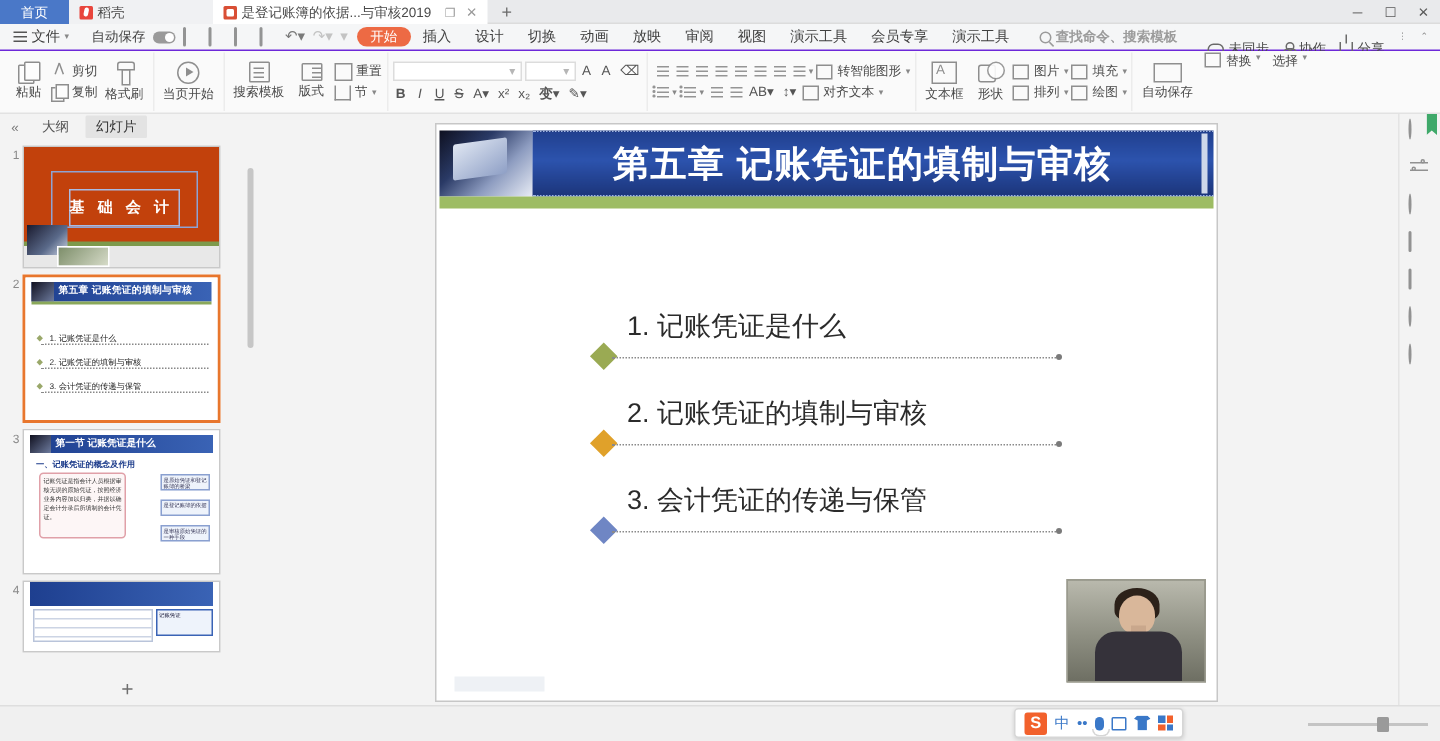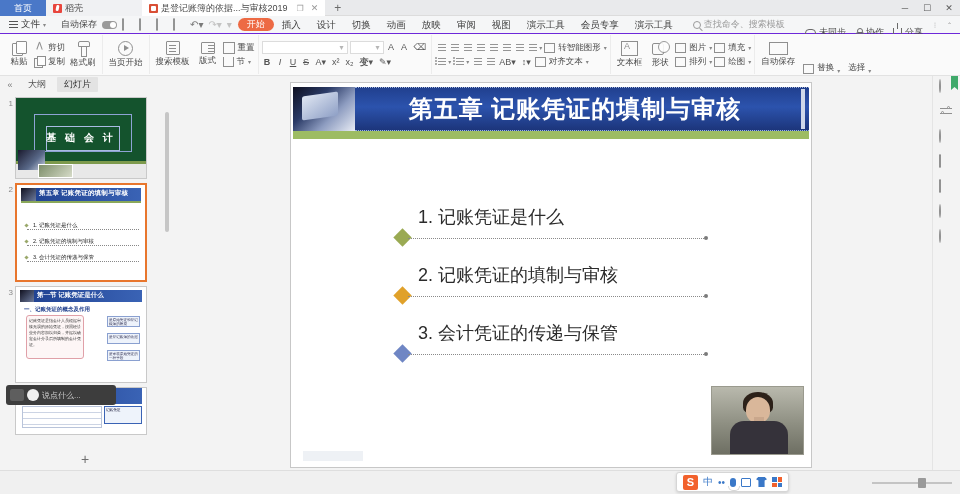--- a/index.html
+++ b/index.html
@@ -50,21 +50,21 @@
   .toggle { width:15px; height:8px; border-radius:4px; background:#9a9a9a; position:relative; display:inline-block; vertical-align:middle;}
   .toggle::after{content:"";position:absolute;right:1px;top:1px;width:6px;height:6px;border-radius:50%;background:#fff;}
   .qicon { width:12px; height:12px; display:inline-block; position:relative; opacity:.72;}
   .qbox { border:1.1px solid #6d6d6d; border-radius:1px; width:10px; height:10px; }
   .undo, .redo { font-size:10px; color:#7a7a7a; }
   .redo { color:#c3c3c3; }
 
   .ribtabs { display:flex; align-items:center; gap:0; margin-left:6px; }
   .ribtab { padding:0 8px; font-size:9.5px; color:#404040; line-height:18px; white-space:nowrap;}
   .ribtab.sel { background:#ed6a44; color:#fff; border-radius:9px; padding:0 9px; line-height:13px; font-size:9px;}
-  .searchbox { margin-left:12px; display:flex; align-items:center; gap:3px; color:#9b9b9b; font-size:9px; }
+  .searchbox { margin-left:12px; display:flex; align-items:center; gap:3px; color:#9b9b9b; font-size:9px;font-weight:bold; }
   .magn { width:8px; height:8px; border:1.1px solid #9b9b9b; border-radius:50%; position:relative; display:inline-block;}
   .magn::after{content:"";position:absolute;right:-3px;bottom:-2px;width:4px;height:1px;background:#9b9b9b;transform:rotate(45deg);}
   .menuright { margin-left:auto; display:flex; align-items:center; gap:9px; padding-right:4px;}
   .mr { display:flex; align-items:center; gap:3px; font-size:9px; color:#4a4a4a;margin-top:16px;}
   .cloud { width:11px; height:8px; border:1.1px solid #6a6a6a; border-radius:4px 4px 3px 3px; display:inline-block;}
   .person { width:8px; height:9px; display:inline-block; position:relative;}
   .person::before{content:"";position:absolute;top:0;left:2px;width:4px;height:4px;border:1.1px solid #6a6a6a;border-radius:50%;}
   .person::after{content:"";position:absolute;bottom:0;left:0;width:8px;height:4px;border:1.1px solid #6a6a6a;border-bottom:none;border-radius:4px 4px 0 0;}
   .shareic { width:9px; height:9px; border:1.1px solid #6a6a6a; border-top:none; display:inline-block; position:relative;}
   .shareic::after{content:"";position:absolute;left:3px;top:-5px;width:1.2px;height:6px;background:#6a6a6a;}
@@ -73,21 +73,21 @@
   .ribbon {
     height:42px; background:#fafafa; border-bottom:1px solid #e2e2e2;
     display:flex; align-items:stretch; padding:1px 3px; position:relative; overflow:hidden;
   }
   .rgroup { display:flex; align-items:stretch; padding:0 3px; border-right:1px solid #ececec; gap:2px;}
   .rgroup:last-child { border-right:none; }
   .rbtn {
     display:flex; flex-direction:column; align-items:center; justify-content:center;
     min-width:26px; padding:1px 3px; font-size:8.5px; color:#4a4a4a; gap:1px; white-space:nowrap;
   }
-  .rbtn.wide { flex-direction:row; align-items:flex-end; gap:3px; padding:0 3px;}
+  .rbtn.wide { flex-direction:row; align-items:flex-start; gap:3px; padding:0 3px;}
   .rcol { display:flex; flex-direction:column; justify-content:center; gap:2px; }
   .rrow { display:flex; align-items:center; gap:3px; font-size:8.5px; color:#4a4a4a; white-space:nowrap;}
   .ico { display:inline-block; position:relative; opacity:.75; }
   .ico-paste { width:14px;height:14px; }
   .ico-paste::before{content:"";position:absolute;left:0;top:2px;width:9px;height:11px;border:1.2px solid #6b6b6b;border-radius:1px;background:#fff;}
   .ico-paste::after{content:"";position:absolute;left:4px;top:0;width:9px;height:11px;border:1.2px solid #6b6b6b;border-radius:1px;background:#fff;}
   .ico-scissor { width:11px;height:11px;}
   .ico-scissor::before,.ico-scissor::after{content:"";position:absolute;top:0;left:5px;width:1.2px;height:8px;background:#6b6b6b;transform-origin:top;}
   .ico-scissor::before{transform:rotate(20deg);} .ico-scissor::after{transform:rotate(-20deg);}
   .ico-copy{width:11px;height:11px;}
@@ -144,21 +144,21 @@
   .lp-tab.on { background:#e3e3e3; color:#333; border-radius:1px;}
   .thumbs { flex:1; overflow:hidden; position:relative; padding:2px 0 0 0;}
   .thumbrow { display:flex; align-items:flex-start; gap:2px; padding:2px 6px 2px 2px; }
   .tnum { width:11px; text-align:right; font-size:8px; color:#8a8a8a; padding-top:2px; flex:0 0 auto;}
   .thumb { width:132px; height:auto; border:1px solid #c9c9c9; background:#fff; position:relative; }
   .thumb.sel { border:2px solid #e8762d; }
   .lp-scroll { position:absolute; right:1px; top:19px; width:4px; height:120px; background:#c6c6c6; border-radius:2px;}
   .lp-foot { height:22px; display:flex; align-items:center; justify-content:center; font-size:14px; color:#6f6f6f;}
 
   
-  .t1 { height:80px; background:#14532d; position:relative; overflow:hidden;}
+  .t1 { height:80px; background:#c2410c; position:relative; overflow:hidden;}
   .t1 .inner { position:absolute; left:18px; top:16px; right:14px; bottom:26px; border:1px solid #8ea3d4;}
   .t1 .inner2 { position:absolute; left:30px; top:28px; right:26px; height:25px; border:1px solid #a9bbe3;}
   .t1 .ttl { position:absolute; left:0; right:0; top:33px; text-align:center; color:#fff; font-size:10px; letter-spacing:3px; font-weight:bold;}
   .t1 .grn { position:absolute; left:0; right:0; bottom:14px; height:3px; background:#7d9a4c;}
   .t1 .wht { position:absolute; left:0; right:0; bottom:0; height:14px; background:#e8e8e8;}
   .t1 .pic { position:absolute; left:2px; bottom:8px; width:27px; height:20px; background:linear-gradient(135deg,#1a1a2e,#5a6a8a 60%,#cfd6e6); }
   .t1 .pic2 { position:absolute; left:22px; bottom:0px; width:35px; height:14px; background:linear-gradient(135deg,#7d8e6a,#d6dbc8); border:1px solid #fff;}
 
   .t2 { height:95px; background:#fff; position:relative; overflow:hidden;}
   .t2 .hdr { position:absolute; left:4px; top:3px; right:4px; height:13px; background:linear-gradient(90deg,#1e3f8f,#3a63b5); }
@@ -612,25 +612,20 @@
           <div class="thumb">
             <div class="t4">
               <div class="hdr"></div>
               <div class="tbl">
                   <i style="top:5px"></i>
                   <i style="top:11px"></i>
                   <i style="top:17px"></i>
                 </div>
               <div class="rbox">记账凭证</div>
             </div>
-          </div>
-          <div class="vidoverlay">
-            <span class="av"></span>
-            <span class="em"></span>
-            <span class="tx">说点什么...</span>
           </div>
         </div>
       </div>
 
       <div class="lp-foot">+</div>
     </div>
 
     <div class="center">
       <div class="slide">
         <div class="s-title">

